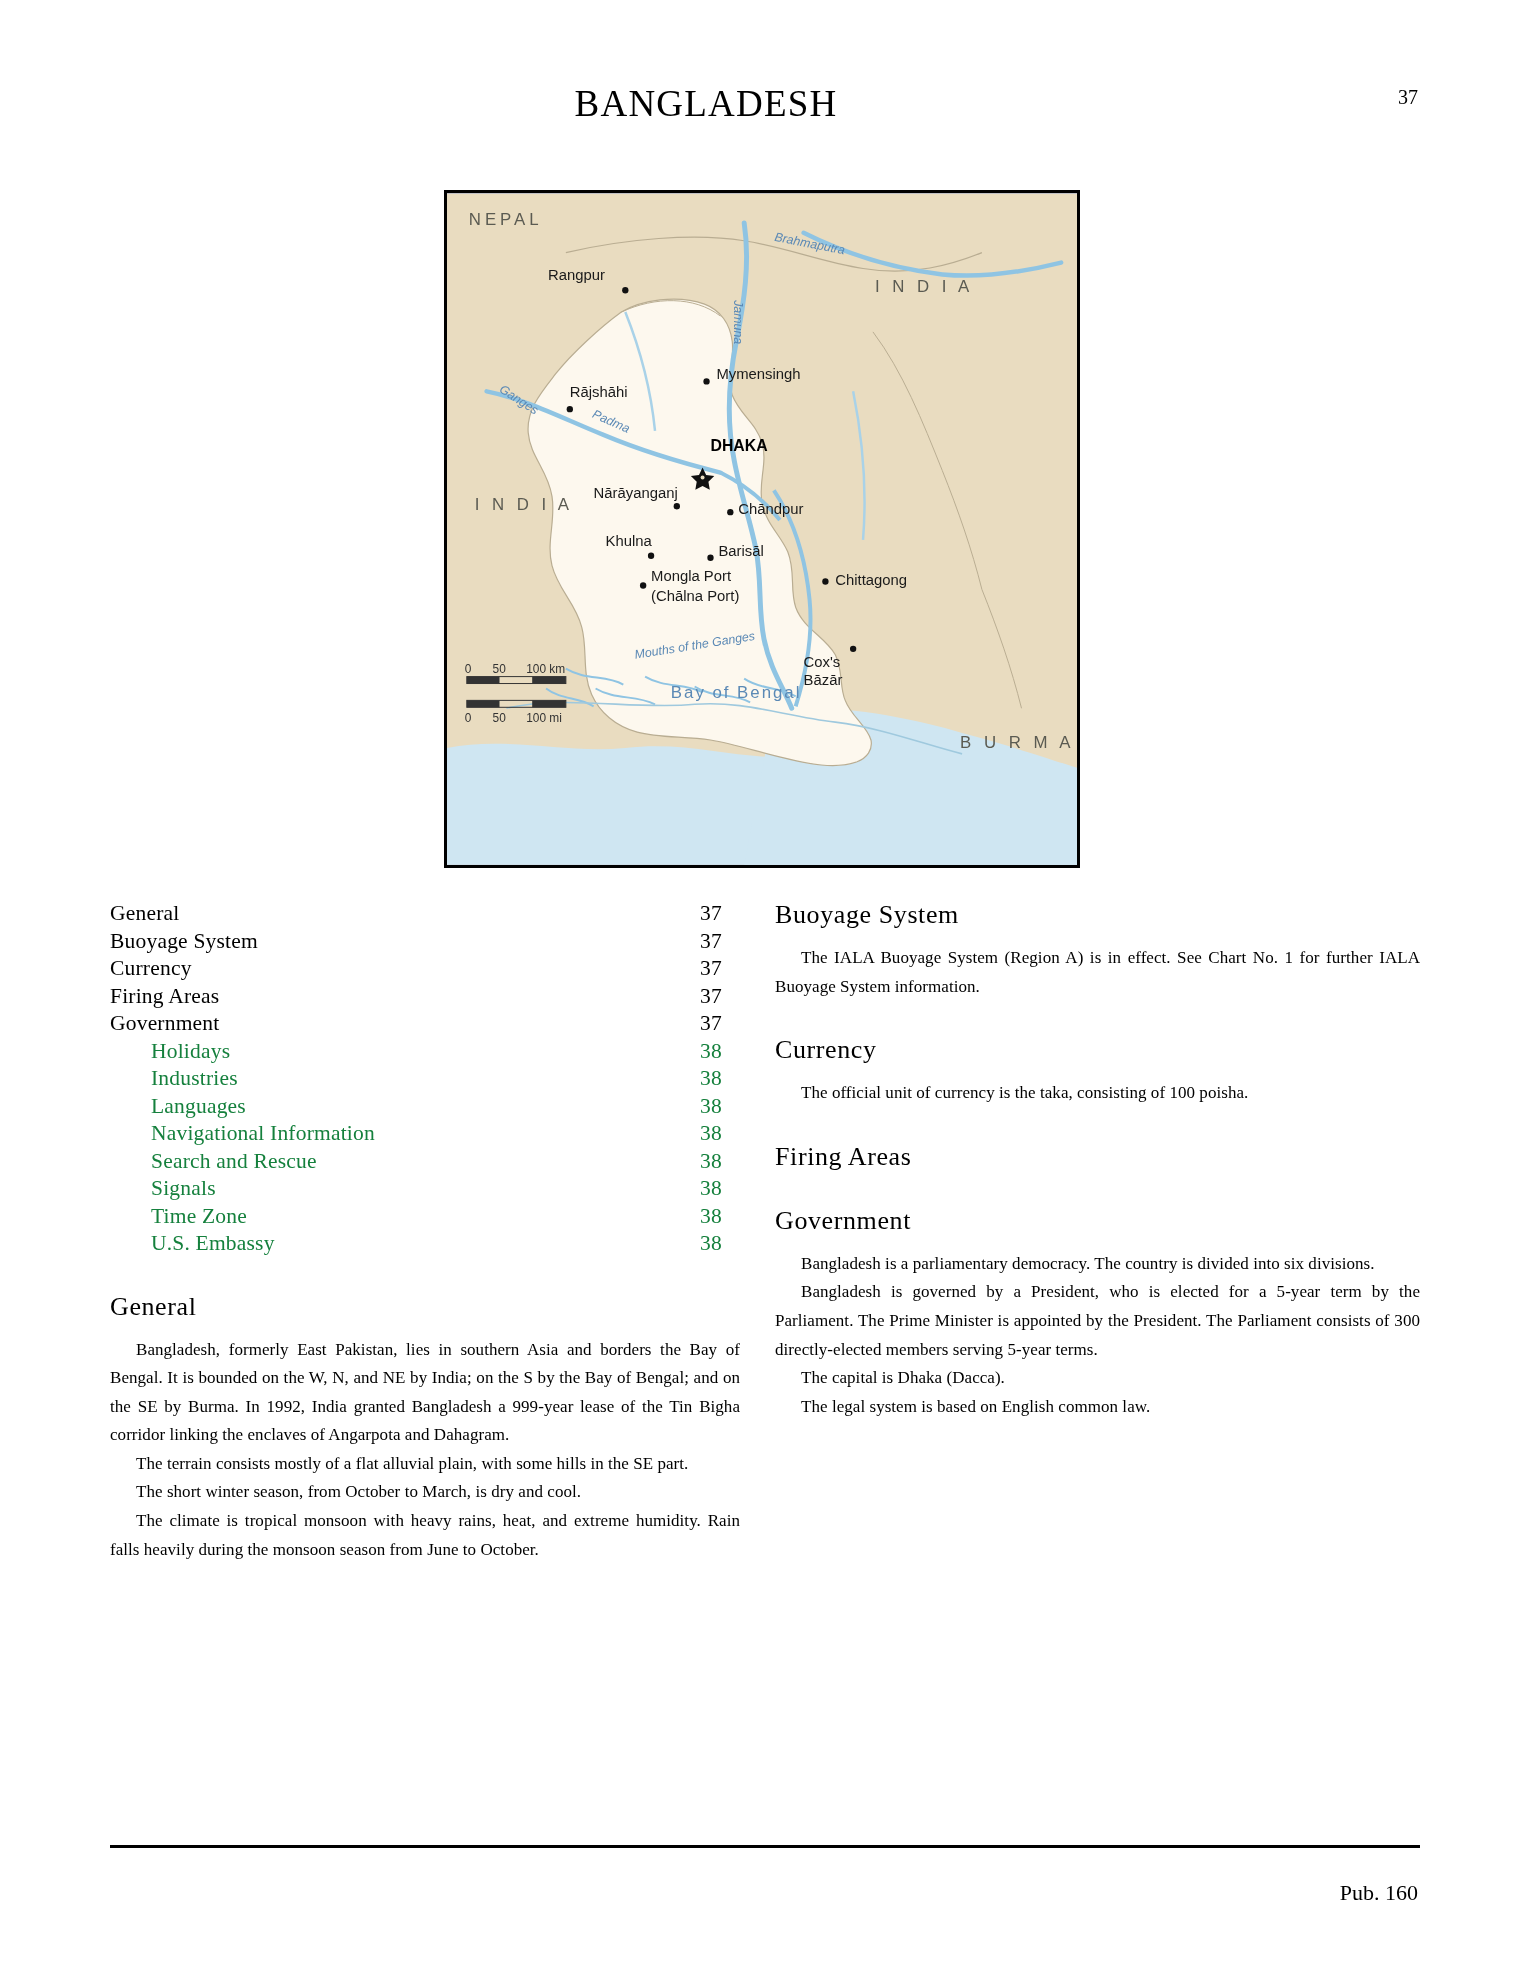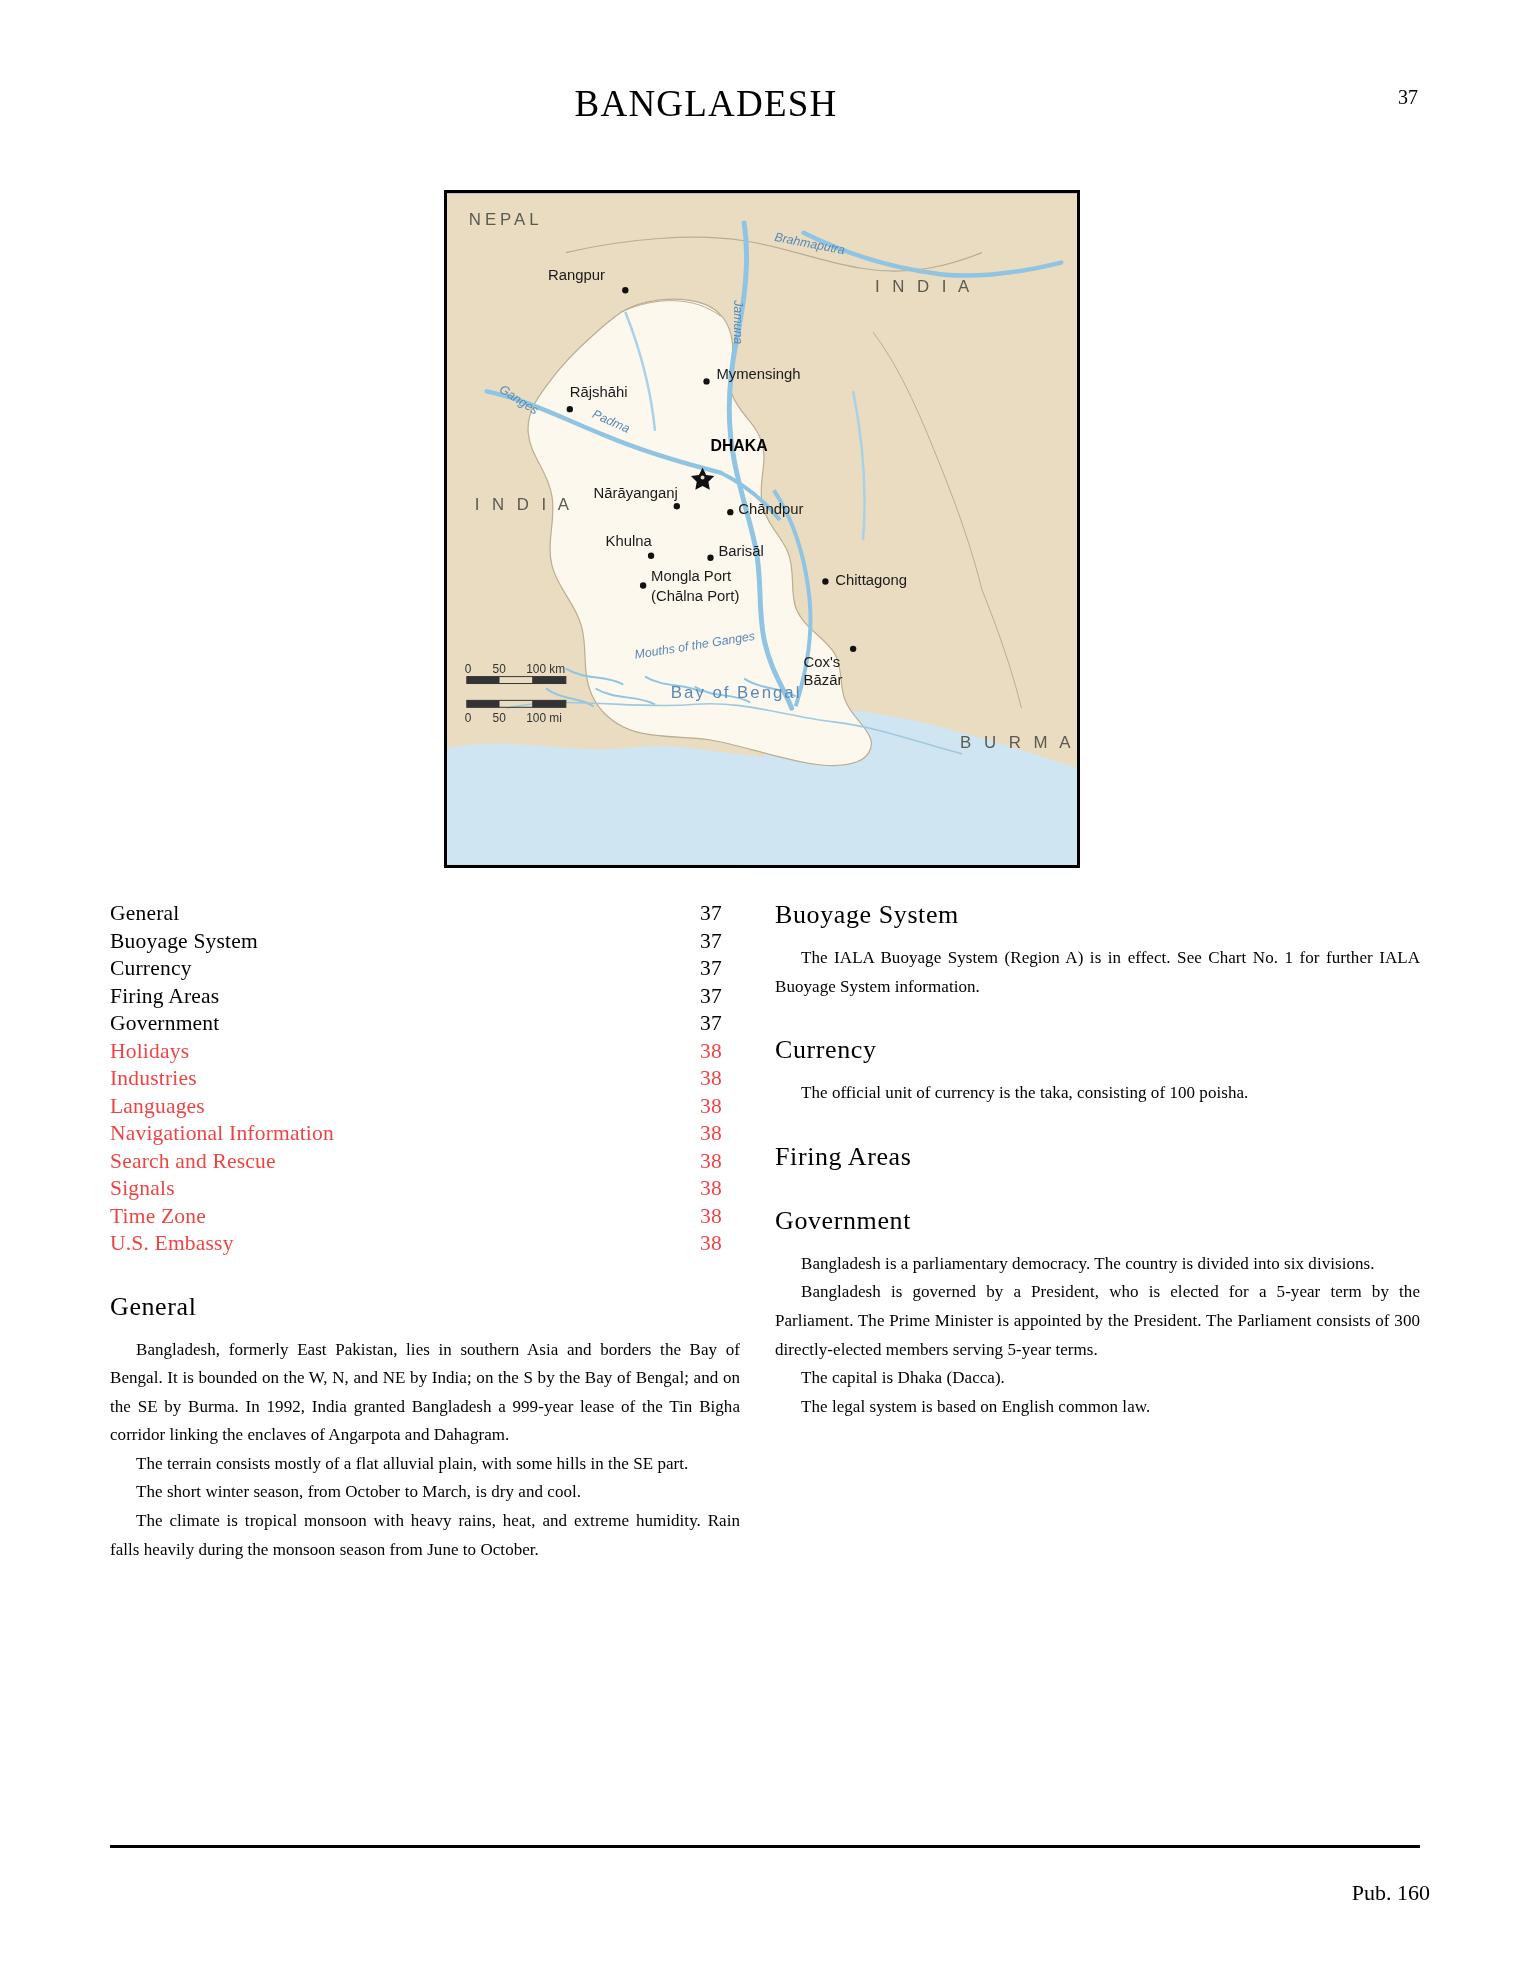--- a/index.html
+++ b/index.html
@@ -72,21 +72,21 @@
   .toc { width: 630px; }
   .toc-row {
     display: flex;
     justify-content: space-between;
     font-size: 21.5px;
     line-height: 27.5px;
     letter-spacing: 0.2px;
   }
   .toc-row .label { white-space: nowrap; }
   .toc-row .pg { width: 40px; text-align: left; }
-  .toc-row.link .label, .toc-row.link .pg { color: #ef4444; }
+  .toc-row.link .label, .toc-row.link .pg { color: #15803d; margin-left: 41px; }
 
   
   h2.section {
     font-size: 26px;
     font-weight: normal;
     margin: 34px 0 14px 0;
     letter-spacing: 0.6px;
     font-family: "Liberation Serif", serif;
   }
   .col-right h2.section:first-child { margin-top: 0; }
@@ -103,21 +103,21 @@
   .footer-rule {
     position: absolute;
     left: 110px;
     top: 1845px;
     width: 1310px;
     height: 3px;
     background: #000;
   }
   .footer-text {
     position: absolute;
-    right: 100px;
+    right: 112px;
     top: 1880px;
     font-size: 22px;
   }
 
   
   .m-country { font-family:"Liberation Sans", sans-serif; font-size:17px; letter-spacing:4px; fill:#5b5b52; }
   .m-city    { font-family:"Liberation Sans", sans-serif; font-size:15px; fill:#1a1a1a; }
   .m-capital { font-family:"Liberation Sans", sans-serif; font-size:16px; font-weight:bold; fill:#000; }
   .m-river   { font-family:"Liberation Sans", sans-serif; font-size:12.5px; fill:#5b89b5; font-style:italic; }
   .m-bay     { font-family:"Liberation Sans", sans-serif; font-size:17px; fill:#5b89b5; letter-spacing:2px; }

